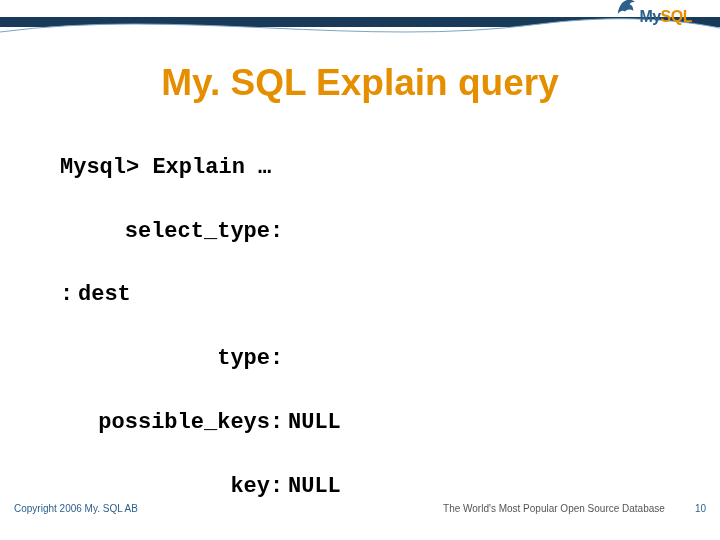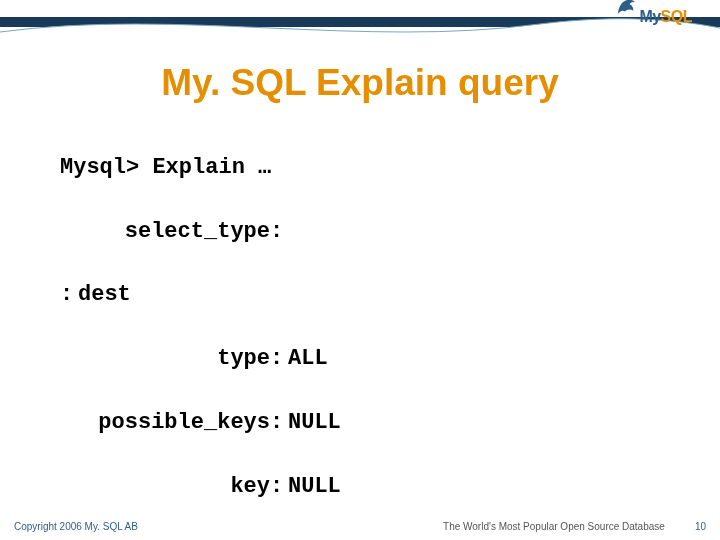--- a/index.html
+++ b/index.html
@@ -67,21 +67,21 @@
     color: #000;
     line-height: 1.45;
     white-space: pre;
   }
   .row { display: flex; }
   .k { width: 210px; text-align: right; }
   .sep { width: 18px; text-align: left; }
   .v { flex: 1; text-align: left; }
   .footer {
     position: absolute;
-    bottom: 8px;
+    bottom: 26px;
     left: 14px;
     right: 14px;
     display: flex;
     align-items: baseline;
     font-size: 10px;
     color: #555;
     text-align: center;
   }
   .footer .copyright { color: #2d5f8b; }
   .footer .tagline { margin-left: auto; margin-right: 30px; }
@@ -105,21 +105,21 @@
     <span class="logo-my">My</span><span class="logo-sql">SQL</span>
   </span>
 </div>
 
 <div class="title">My. SQL Explain query</div>
 
 <div class="body">
 <div>Mysql&gt; Explain …</div>
 <div class="row"><span class="k">select_type</span><span class="sep">:</span></div>
 <div class="row"><span class="sep">:</span><span class="v">dest</span></div>
-<div class="row"><span class="k">type</span><span class="sep">:</span><span class="v">ALL</span></div>
+<div class="row"><span class="k">type</span><span class="sep">:</span></div>
 <div class="row"><span class="k">possible_keys</span><span class="sep">:</span><span class="v">NULL</span></div>
 <div class="row"><span class="k">key</span><span class="sep">:</span><span class="v">NULL</span></div>
 <div class="row"><span class="k">key_len</span><span class="sep">:</span><span class="v">NULL</span></div>
 
 
 
 
 </div>
 
 <div class="footer">

